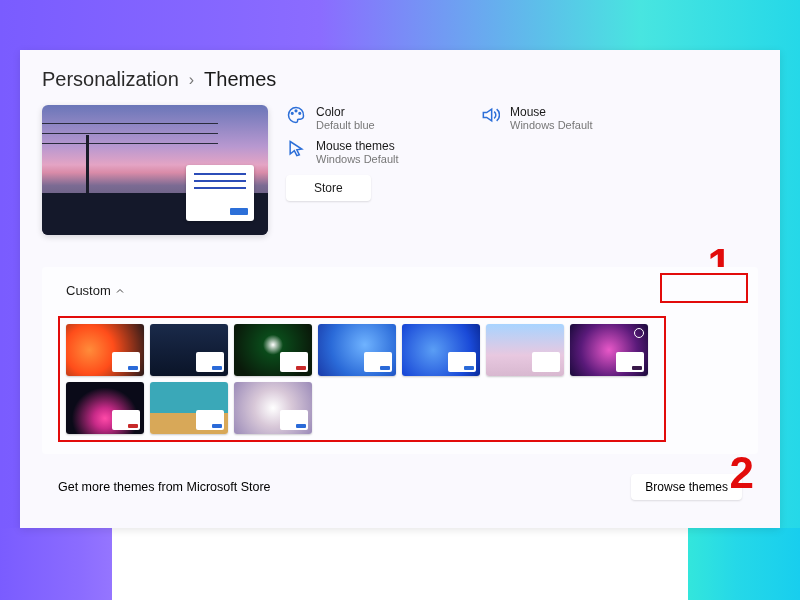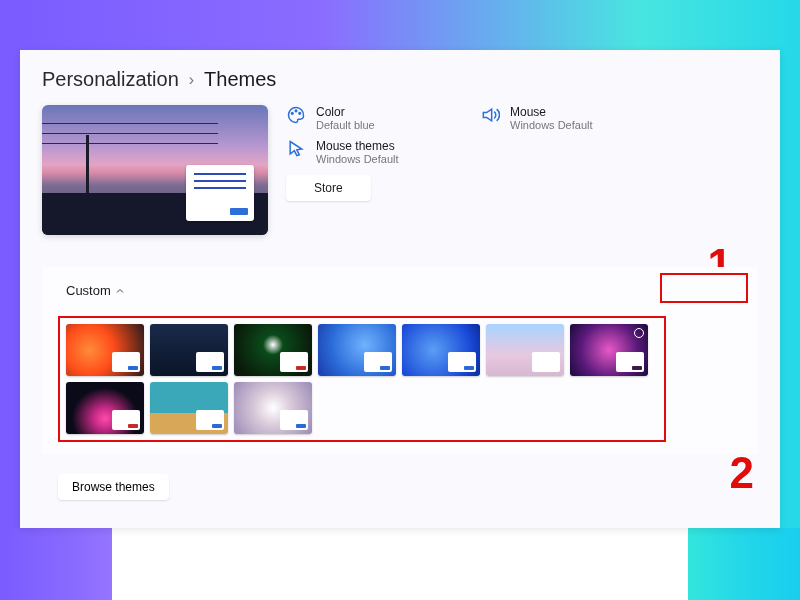--- a/index.html
+++ b/index.html
@@ -197,17 +197,18 @@
             <div class="mini">
               <div class="acc" style="background: rgb(42, 106, 216);"></div>
             </div>
           </div>
         </div>
     </div>
 
     <div class="annotation ann2">2</div>
 
     <div class="store-row">
+      <span>Get more themes from Microsoft Store</span>
       <button class="browse-btn">Browse themes</button>
     </div>
 
   </div>
 </div>
 
 </body></html>

